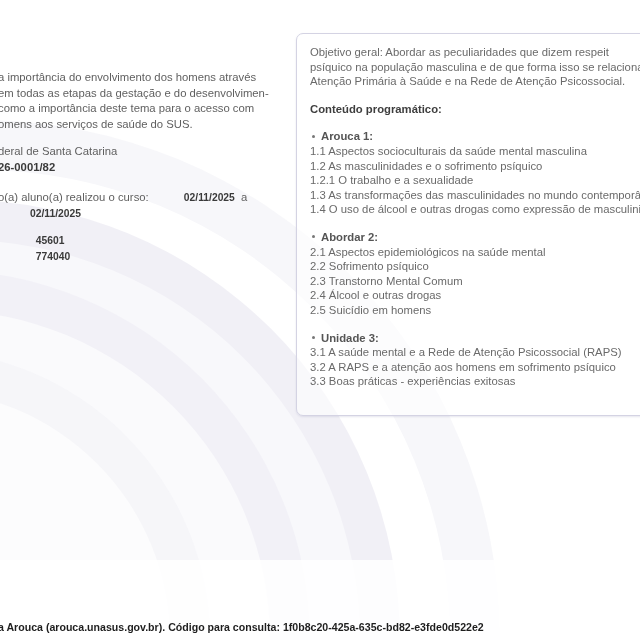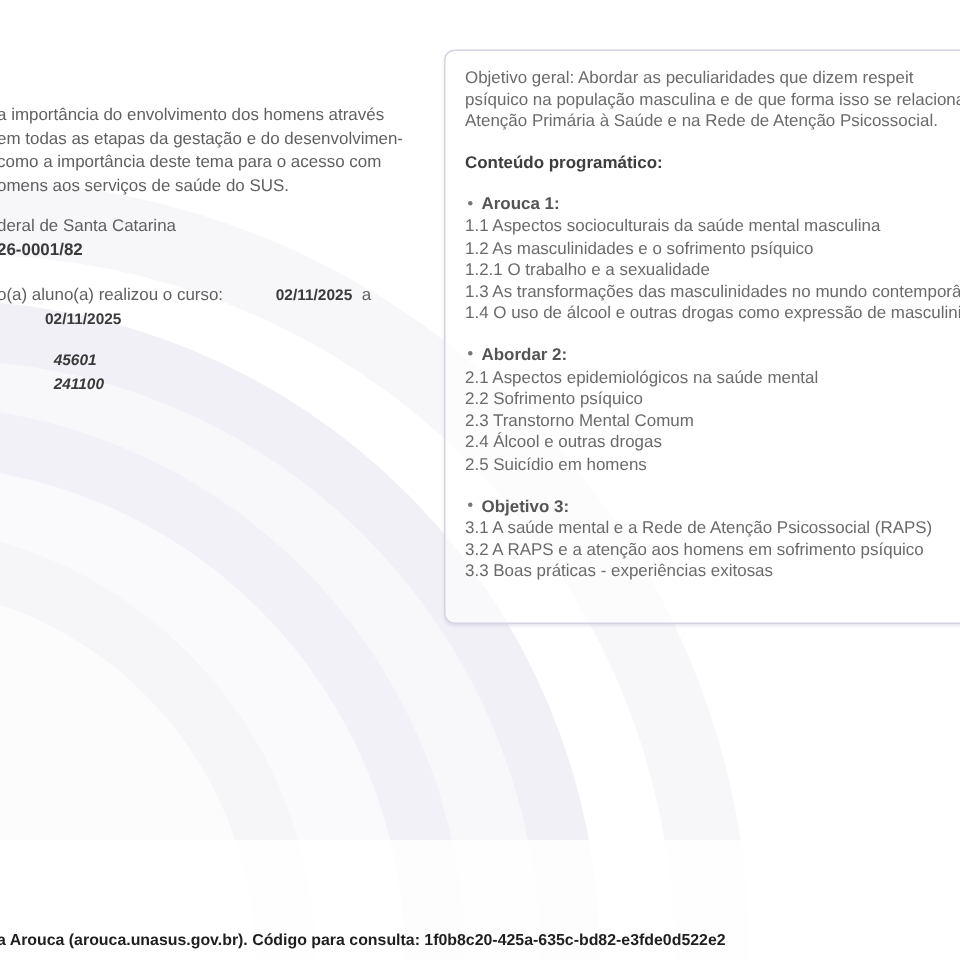--- a/index.html
+++ b/index.html
@@ -14,21 +14,21 @@
     position:absolute; left:-2px; top:70px; width:285px; z-index:1;
     font-size:11.3px; line-height:15.5px; color:#5f5f5f;
   }
   .left-col p { margin:0; }
   .intro { text-align:justify; }
   .inst { margin-top:12px !important; }
   .cnpj { font-weight:bold; color:#3a3a3a; }
   .period { margin-top:15px !important; }
   .b { font-weight:bold; color:#3a3a3a; font-size:10.3px;padding-left:32px; }
   .codes { margin-top:12px !important; font-size:10.3px; }
-  .codes .b { font-size:10.3px;font-style:italic; }
+  .codes .b { font-size:10.3px; }
 
   .card {
     position:absolute; left:296px; top:33px; width:360px; height:383px;
     border:1.5px solid #d4d3e3; border-radius:7px;
     background:rgba(255,255,255,0.6);
     z-index:1; box-sizing:border-box;
     padding:11px 0 0 13px;
     font-size:11.3px; line-height:14.6px; color:#6a6a6a;
     box-shadow:0 1px 2px rgba(160,160,190,0.25);
   }
@@ -81,21 +81,21 @@
   <p class="inst">deral de Santa Catarina</p>
   <p class="cnpj">26-0001/82</p>
   <p class="period">
     <span>o(a) aluno(a) realizou o curso:</span>
     <span class="b">02/11/2025</span>
     &nbsp;<span>a</span>&nbsp;
     <span class="b">02/11/2025</span>
   </p>
   <div class="codes">
     <p><span>:</span> <span class="b">45601</span></p>
-    <p><span>:</span> <span class="b">241100</span></p>
+    <p><span>:</span> <span class="b">774040</span></p>
   </div>
 </div>
 
 <div class="card">
   <div class="objective">
     <p class="item">Objetivo geral: Abordar as peculiaridades que dizem respeit</p>
     <p class="item">psíquico na população masculina e de que forma isso se relaciona</p>
     <p class="item">Atenção Primária à Saúde e na Rede de Atenção Psicossocial.</p>
   </div>
   <p class="content-title">Conteúdo programático:</p>
@@ -112,20 +112,20 @@
   <div class="unit">
     <p class="unit-title"><span class="dot"></span><span>Abordar 2:</span></p>
     <p class="item">2.1 Aspectos epidemiológicos na saúde mental</p>
     <p class="item">2.2  Sofrimento psíquico</p>
     <p class="item">2.3  Transtorno Mental Comum</p>
     <p class="item">2.4  Álcool e outras drogas</p>
     <p class="item">2.5 Suicídio em homens</p>
   </div>
 
   <div class="unit">
-    <p class="unit-title"><span class="dot"></span><span>Objetivo 3:</span></p>
+    <p class="unit-title"><span class="dot"></span><span>Unidade 3:</span></p>
     <p class="item">3.1  A saúde mental e a Rede de Atenção Psicossocial (RAPS)</p>
     <p class="item">3.2  A RAPS e a atenção aos homens em sofrimento psíquico</p>
     <p class="item">3.3 Boas práticas - experiências exitosas</p>
   </div>
 </div>
 
 <div class="footer">a Arouca (arouca.unasus.gov.br). Código para consulta: 1f0b8c20-425a-635c-bd82-e3fde0d522e2</div>
 
 </body></html>

